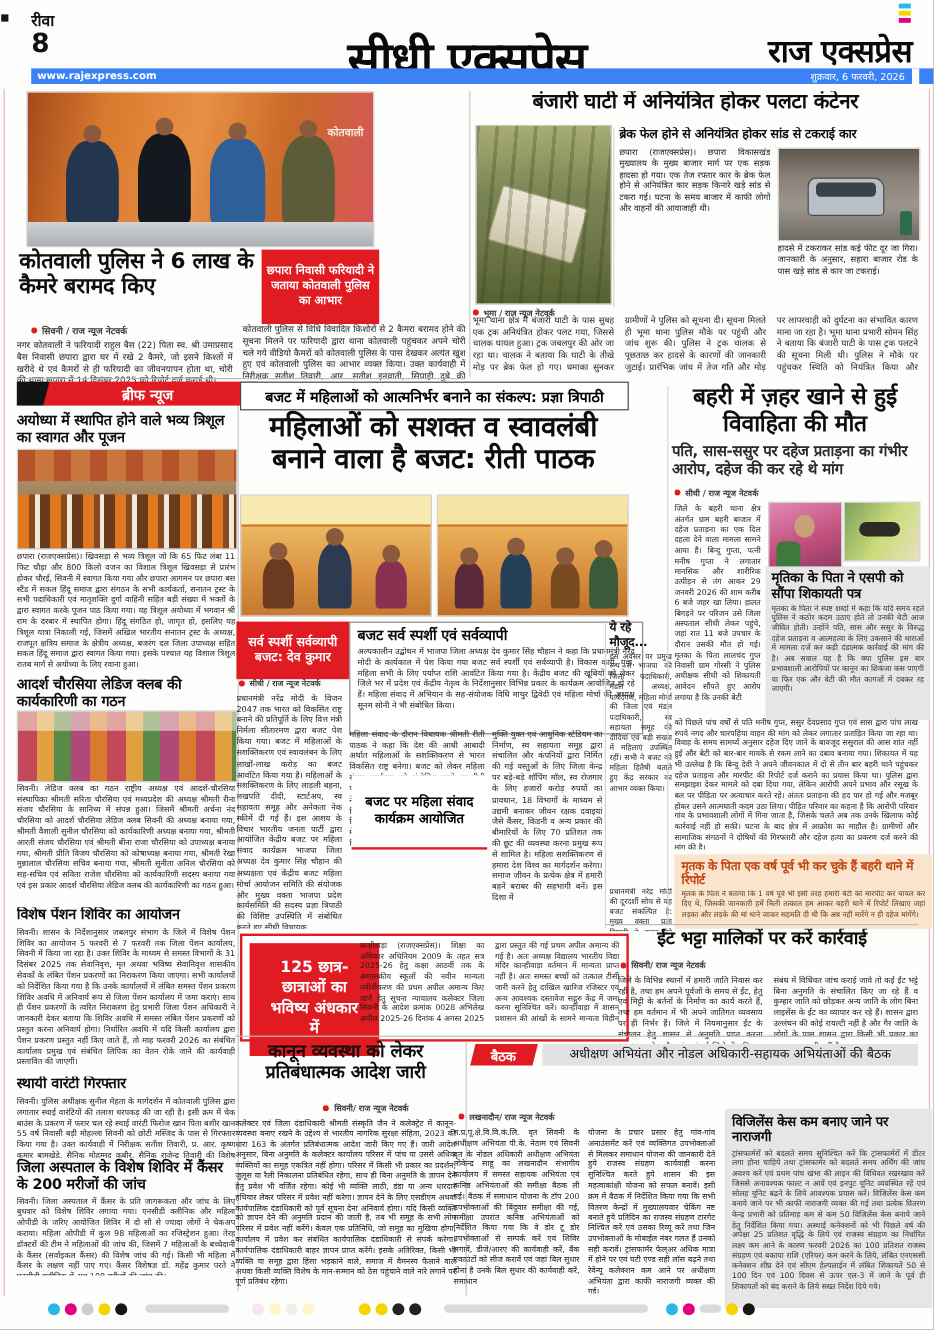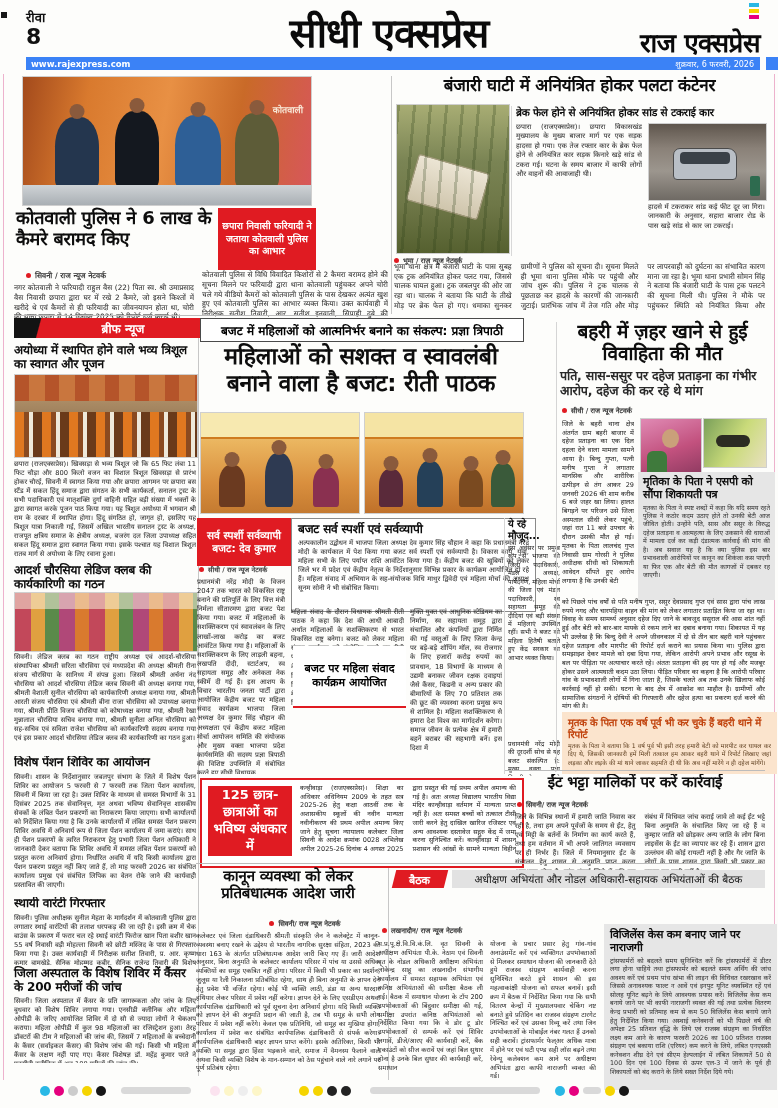--- a/index.html
+++ b/index.html
@@ -40,21 +40,21 @@
   <div class="abs" style="left:774px;top:74px;width:1px;height:1006px;background:#edb2cd"></div>
   <div class="abs" style="left:1px;top:12px;width:6px;height:6px;background:#161616"></div>
   <div class="abs" style="left:749px;top:3px;width:10px;height:4px;background:#29b8e5"></div>
   <div class="abs" style="left:749px;top:9px;width:10px;height:4px;background:#f5d400"></div>
   <div class="abs" style="left:749px;top:15px;width:10px;height:4px;background:#e5007e"></div>
 
   <div class="abs" style="left:26px;top:8px;width:80px">
     <div style="font-size:13px;font-weight:700;color:#111">रीवा</div>
     <div style="font-size:22px;font-weight:800;color:#111;line-height:1">8</div>
   </div>
-  <div class="abs ctr" style="left:189px;top:4px;width:400px;font-size:40px;font-weight:800;color:#0a0a0a;letter-spacing:-1px">सीधी एक्सप्रेस</div>
+  <div class="abs ctr" style="left:189px;top:20px;width:400px;font-size:40px;font-weight:800;color:#0a0a0a;letter-spacing:-1px">सीधी एक्सप्रेस</div>
   <div class="abs" style="left:568px;top:24px;width:192px;text-align:right;font-size:26px;font-weight:800;color:#0a0a0a;letter-spacing:-.5px">राज एक्सप्रेस</div>
   <div class="abs masthead-bar" style="left:6px;top:57px;width:766px;height:13px">
     <span style="font-size:8.5px;font-weight:700;margin-left:5px">www.rajexpress.com</span>
     <span style="font-size:8px;font-weight:400;margin-right:38px">शुक्रवार, 6 फरवरी, 2026</span>
     <span class="abs" style="right:26px;top:0;width:6px;height:13px;background:#fdfdfb"></span>
   </div>
 
   <div class="ph" style="left:22px;top:76px;width:288px;height:128px;background:linear-gradient(100deg,#a34a1c 0%,#d97a2e 22%,#e89044 48%,#c96a28 72%,#d8565c 100%)">
     <span class="abs" style="right:8px;top:26px;color:rgba(255,255,240,.85);font-size:9px;font-weight:700">कोतवाली</span>
     <div class="fig" style="left:32px;top:40px;width:44px;height:70px;background:#24364e"></div>
@@ -152,21 +152,21 @@
   <div class="abs jt" style="left:291px;top:608px;width:113px;height:166px;font-size:6.8px">महिला संवाद के दौरान विधायक श्रीमती रीती पाठक ने कहा कि देश की आधी आबादी अर्थात महिलाओं के सशक्तिकरण से भारत विकसित राष्ट्र बनेगा। बजट को लेकर महिला संवाद कार्यक्रम को संबोधित करते हुए रीती पाठक ने कहा कि प्रधानमंत्री नरेंद्र मोदी के नेतृत्व में वित्त मंत्री निर्मला सीतारमण द्वारा पेश किया गया बजट भारत को विश्व गुरु बनाने के लिए पाथेय साबित होगा। पेश किए गए बजट में महिलाओं के लिए वर्किंग वूमेन हॉस्टल का निर्माण, प्रत्येक जिला केन्द्र पर</div>
   <div class="abs jt" style="left:410px;top:608px;width:92px;height:166px;font-size:6.8px">मुक्ति युक्त एवं आधुनिक स्टेडियम का निर्माण, स्व सहायता समूह द्वारा संचालित और कंपनियों द्वारा निर्मित की गई वस्तुओं के लिए जिला केन्द्र पर बड़े-बड़े शॉपिंग मॉल, स्व रोजगार के लिए हजारों करोड़ रुपयों का प्रावधान, 18 विभागों के माध्यम से उद्यमी बनाकर जीवन रक्षक दवाइयां जैसे कैंसर, किडनी व अन्य प्रकार की बीमारियों के लिए 70 प्रतिशत तक की छूट की व्यवस्था करना प्रमुख रूप से शामिल है। महिला सशक्तिकरण से हमारा देश विश्व का मार्गदर्शन करेगा। समाज जीवन के प्रत्येक क्षेत्र में हमारी बहनें बराबर की सहभागी बनें। इस दिशा में</div>
   <div class="abs inset" style="left:293px;top:646px;width:109px;height:56px;font-size:11px;line-height:1.25">बजट पर महिला संवाद कार्यक्रम आयोजित</div>
 
   <div class="vr" style="left:504px;top:518px;height:256px;background:#d5d5d5"></div>
   <div class="abs h" style="left:508px;top:518px;width:52px;height:24px;font-size:10px">ये रहे मौजूद...</div>
   <div class="abs jt" style="left:508px;top:544px;width:52px;height:192px;font-size:6.3px">इस अवसर पर प्रमुख रूप से भाजपा की जिला पदाधिकारी, मंडल अध्यक्ष, पार्षदगण, महिला मोर्चा की जिला एवं मंडल पदाधिकारी, स्व सहायता समूह की दीदियां एवं बड़ी संख्या में महिलाएं उपस्थित रहीं। सभी ने बजट को महिला हितैषी बताते हुए केंद्र सरकार का आभार व्यक्त किया।</div>
   <div class="abs jt" style="left:508px;top:740px;width:52px;height:36px;font-size:6.3px">प्रधानमंत्री नरेंद्र मोदी की दूरदर्शी सोच से यह बजट संकल्पित है: मुख्य वक्ता प्रज्ञा त्रिपाठी ने बजट को लेकर अपने विचार विस्तृत और व्यापक रूप से रखे।</div>
 
   <div class="abs" style="left:200px;top:778px;width:320px;height:86px;border:2px solid #e01b22;background:#fff">
-    <div class="redbox" style="position:absolute;left:6px;top:6px;width:84px;height:70px;font-size:13px;line-height:1.3;padding:0">125 छात्र-छात्राओं का भविष्य अंधकार में</div>
+    <div class="redbox" style="position:absolute;left:6px;top:6px;width:84px;height:70px;font-size:13px;line-height:1.3;padding:12px">125 छात्र-छात्राओं का भविष्य अंधकार में</div>
     <div class="jt c2" style="position:absolute;left:98px;top:4px;width:216px;height:78px;font-size:6.5px">कन्हीवाड़ा (राजएक्सप्रेस)। शिक्षा का अधिकार अधिनियम 2009 के तहत सत्र 2025-26 हेतु कक्षा आठवीं तक के अशासकीय स्कूलों की नवीन मान्यता नवीनीकरण की प्रथम अपील अमान्य किए जाने हेतु सूचना न्यायालय कलेक्टर जिला सिवनी के आदेश क्रमांक 0028 अभिलेख अपील 2025-26 दिनांक 4 अगस्त 2025 द्वारा प्रस्तुत की गई प्रथम अपील अमान्य की गई है। अतः अध्यक्ष विद्यालय भारतीय विद्या मंदिर कान्हीवाड़ा वर्तमान में मान्यता प्राप्त नहीं है। अतः समस्त बच्चों को तत्काल टीसी जारी करने हेतु दाखिल खारिज रजिस्टर एवं अन्य आवश्यक दस्तावेज सद्गुरु केंद्र में जमा करना सुनिश्चित करें। कान्हीवाड़ा में शासन प्रशासन की आंखों के सामने मान्यता विहीन भारती विद्या मंदिर में संचालित हो रही कक्षा 1 से दसवीं तक की कक्षाएं। अब हमारी टीम मौके पर पहुंची तो देखा कि इस स्कूल में कक्षा 9वीं एवं 10वीं की भी कक्षाएं संचालित की जा रही हैं जबकि शिक्षा विभाग ने 4 अगस्त 2025 को ही उस स्कूल की मान्यता रद्द कर दी है।</div>
   </div>
 
   <div class="vr" style="left:556px;top:322px;height:448px;background:#d5d5d5"></div>
   <div class="abs h ctr" style="left:560px;top:320px;width:205px;height:46px;font-size:19px">बहरी में ज़हर खाने से हुई विवाहिता की मौत</div>
   <div class="abs h" style="left:560px;top:369px;width:205px;height:33px;font-size:12.5px;color:#2a2a2a">पति, सास-ससुर पर दहेज प्रताड़ना का गंभीर आरोप, दहेज की कर रहे थे मांग</div>
   <div class="abs bl" style="left:562px;top:406px;width:150px;font-size:6.8px">
     <i></i>
       <span>सीधी / राज न्यूज नेटवर्क</span>
   </div>

